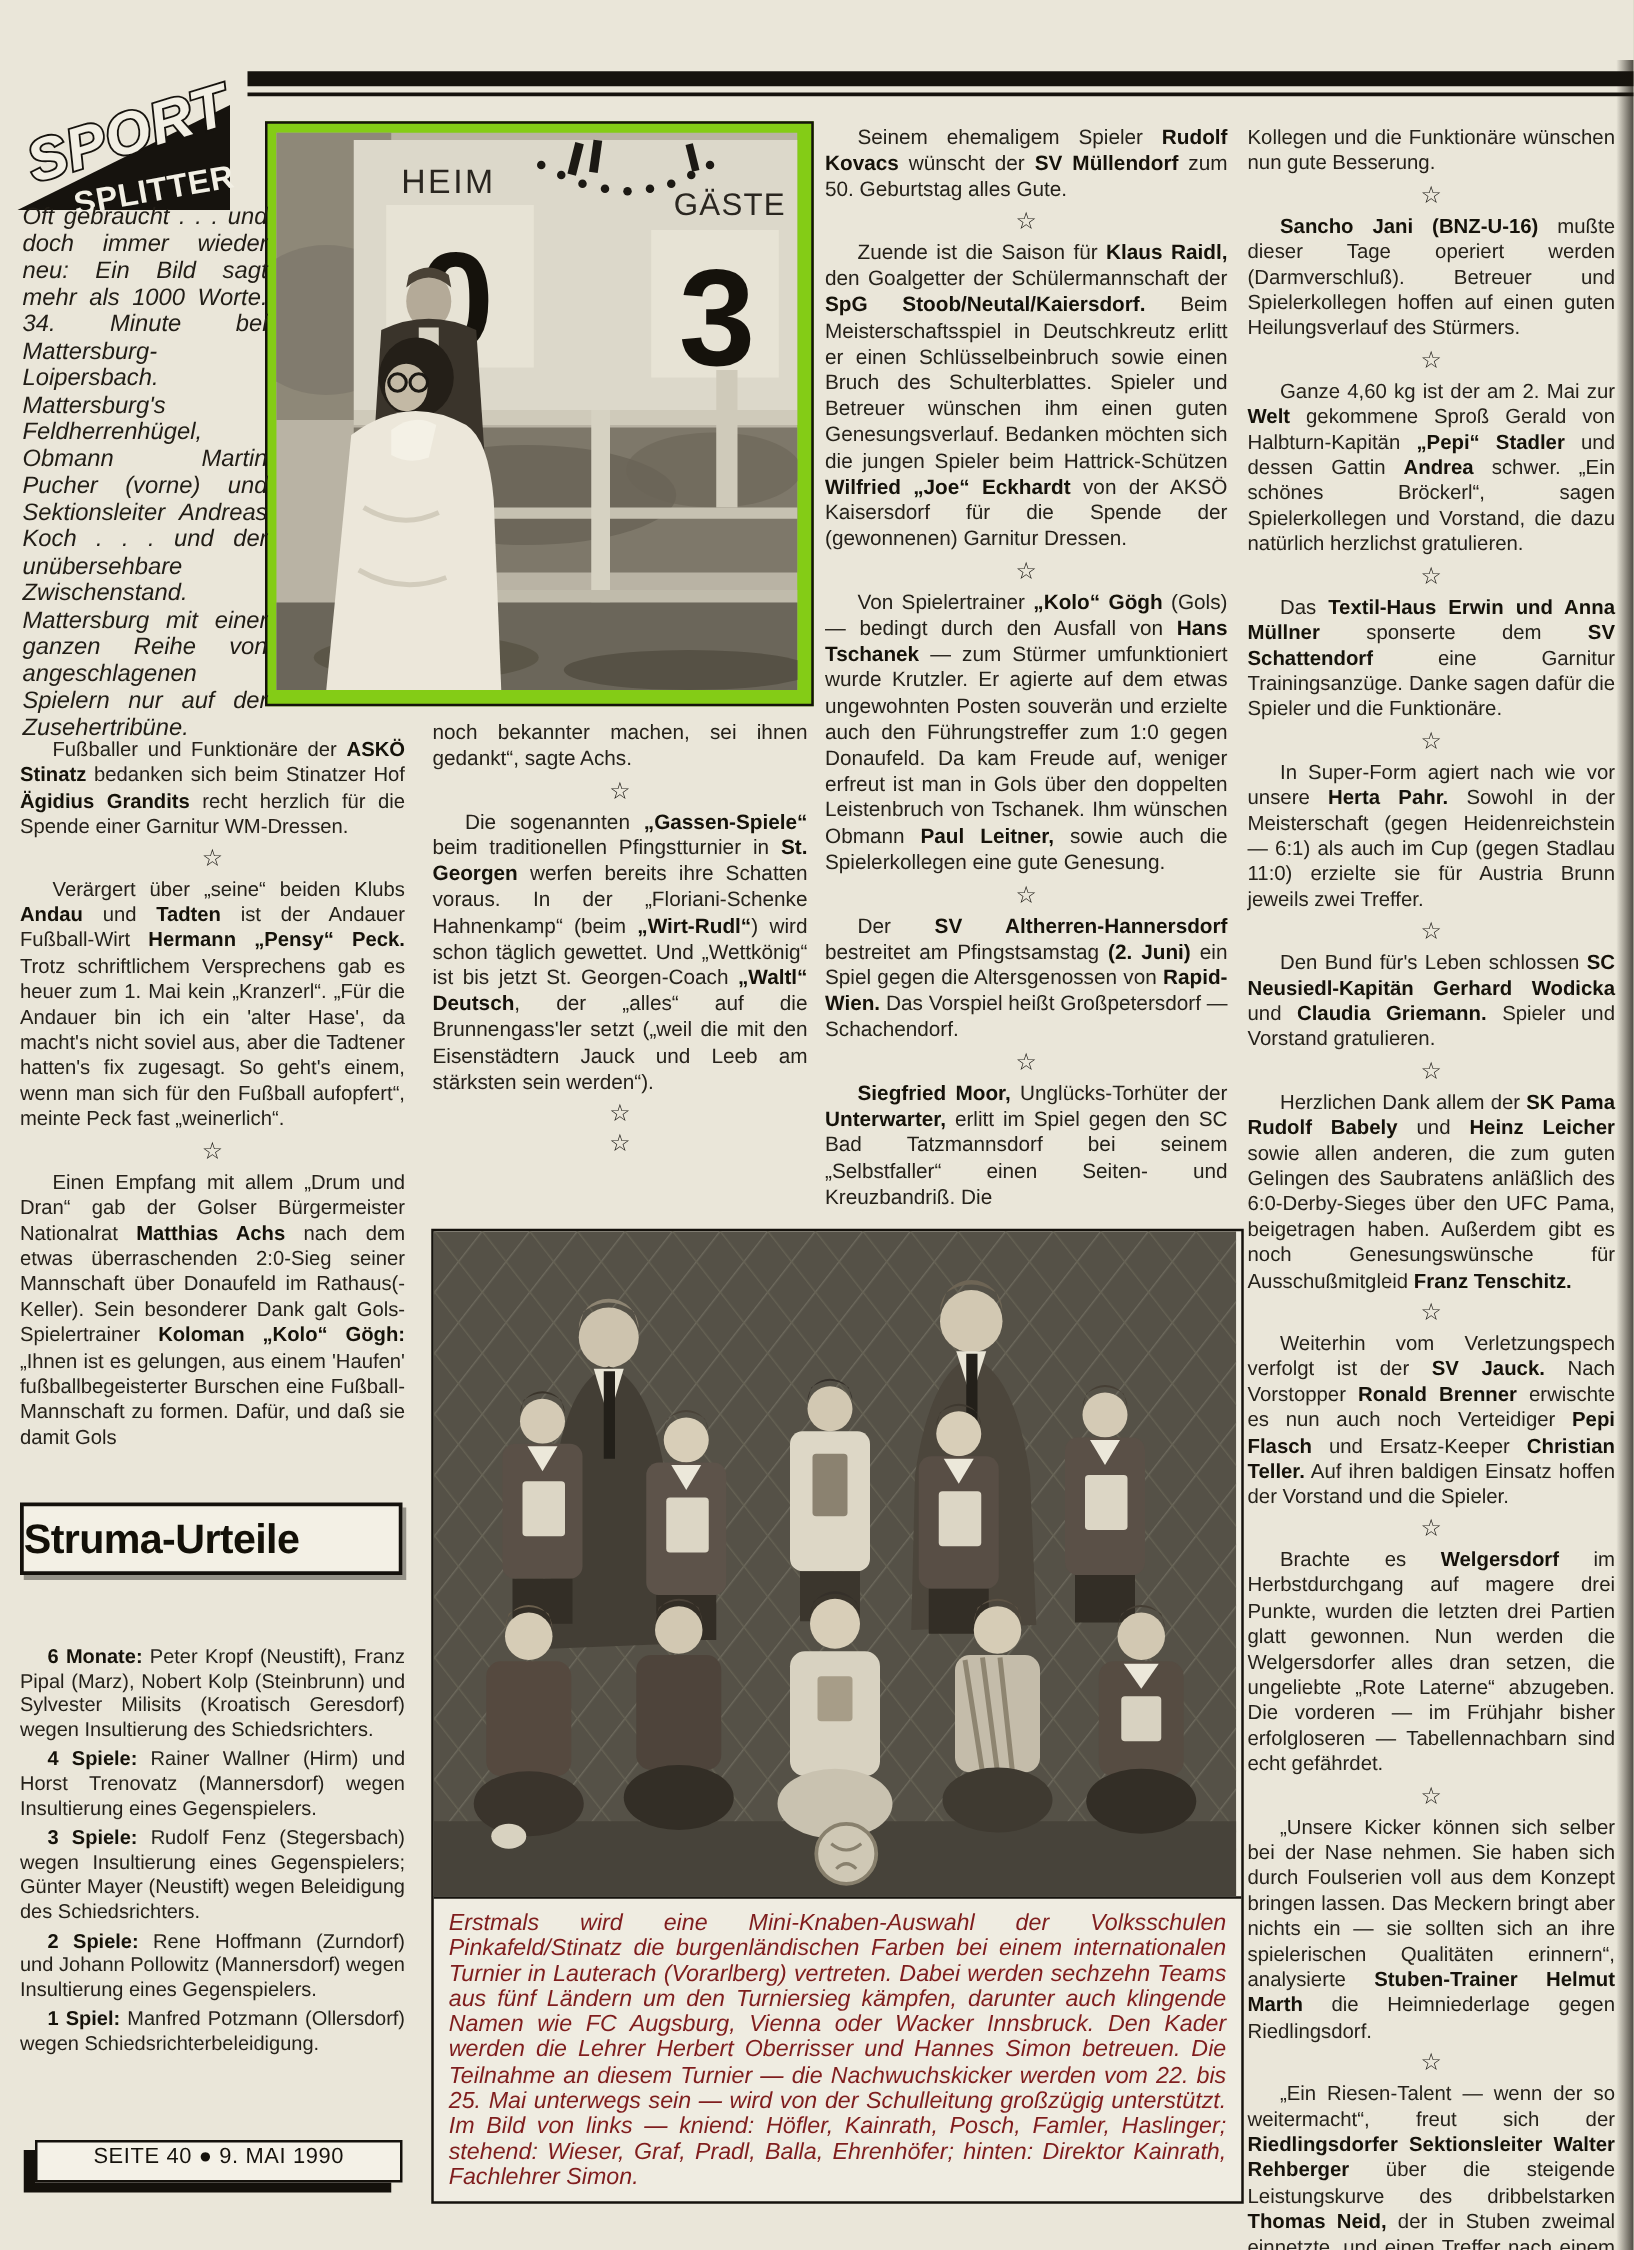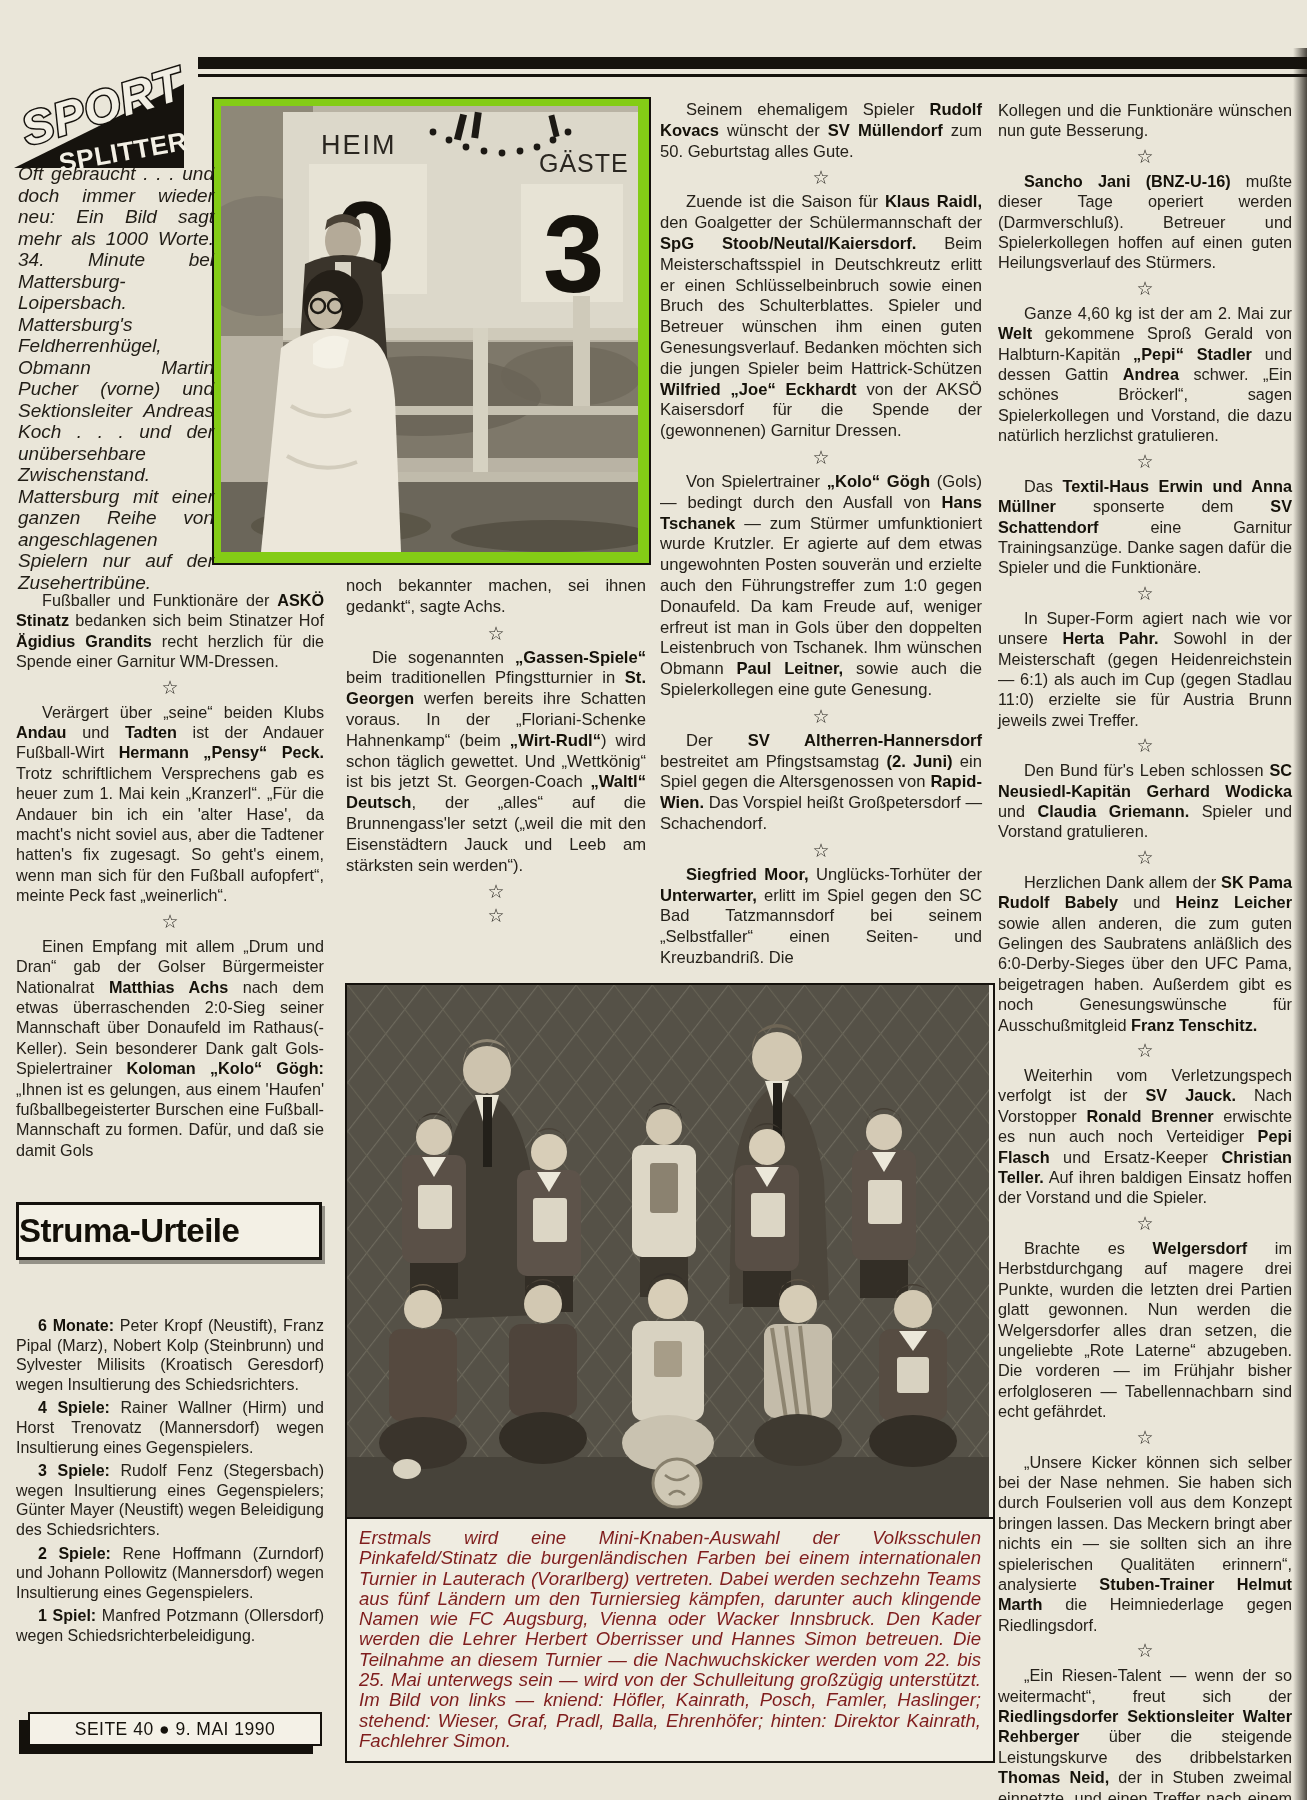--- a/index.html
+++ b/index.html
@@ -29,21 +29,21 @@
   
   .struma-box{position:absolute;left:16px;top:1202px;width:300px;height:52px;
     background:#f3f0e5;border:3px solid #14110c;box-shadow:3px 4px 0 rgba(20,17,12,0.4);
     display:flex;align-items:center;justify-content:flex-start;}
   .struma-title{font-weight:700;font-size:33px;letter-spacing:-0.5px;color:#131008;}
   .struma-list{left:16px;top:1272px;width:308px;font-size:16px;line-height:19.6px;margin-top:44px;}
   .struma-list .para{margin-bottom:4px;text-indent:22px;}
   
   .footer-box{position:absolute;left:28px;top:1712px;width:290px;height:30px;
     background:#f4f1e7;border:2px solid #14110c;box-shadow:-9px 8px 0 #14110c;
-    display:flex;align-items:center;justify-content:center;
+    display:flex;justify-content:center;
     font-size:17.5px;letter-spacing:0.5px;color:#15120c;}
   
   .photo1-frame{position:absolute;left:212px;top:97px;width:421px;height:450px;
     background:#84cc16;border:2px solid #15120d;padding:7px;}
   .photo1-frame svg{display:block;}
   
   .photo2-frame{position:absolute;left:345px;top:983px;width:646px;border:2px solid #15120d;background:#efece1;}
   .photo2-frame svg{display:block;}
   .photo2-caption{border-top:2px solid #15120d;padding:9px 12px 10px;
     font-style:italic;font-size:18.6px;line-height:20.3px;text-align:justify;color:#7f1d1d;}

